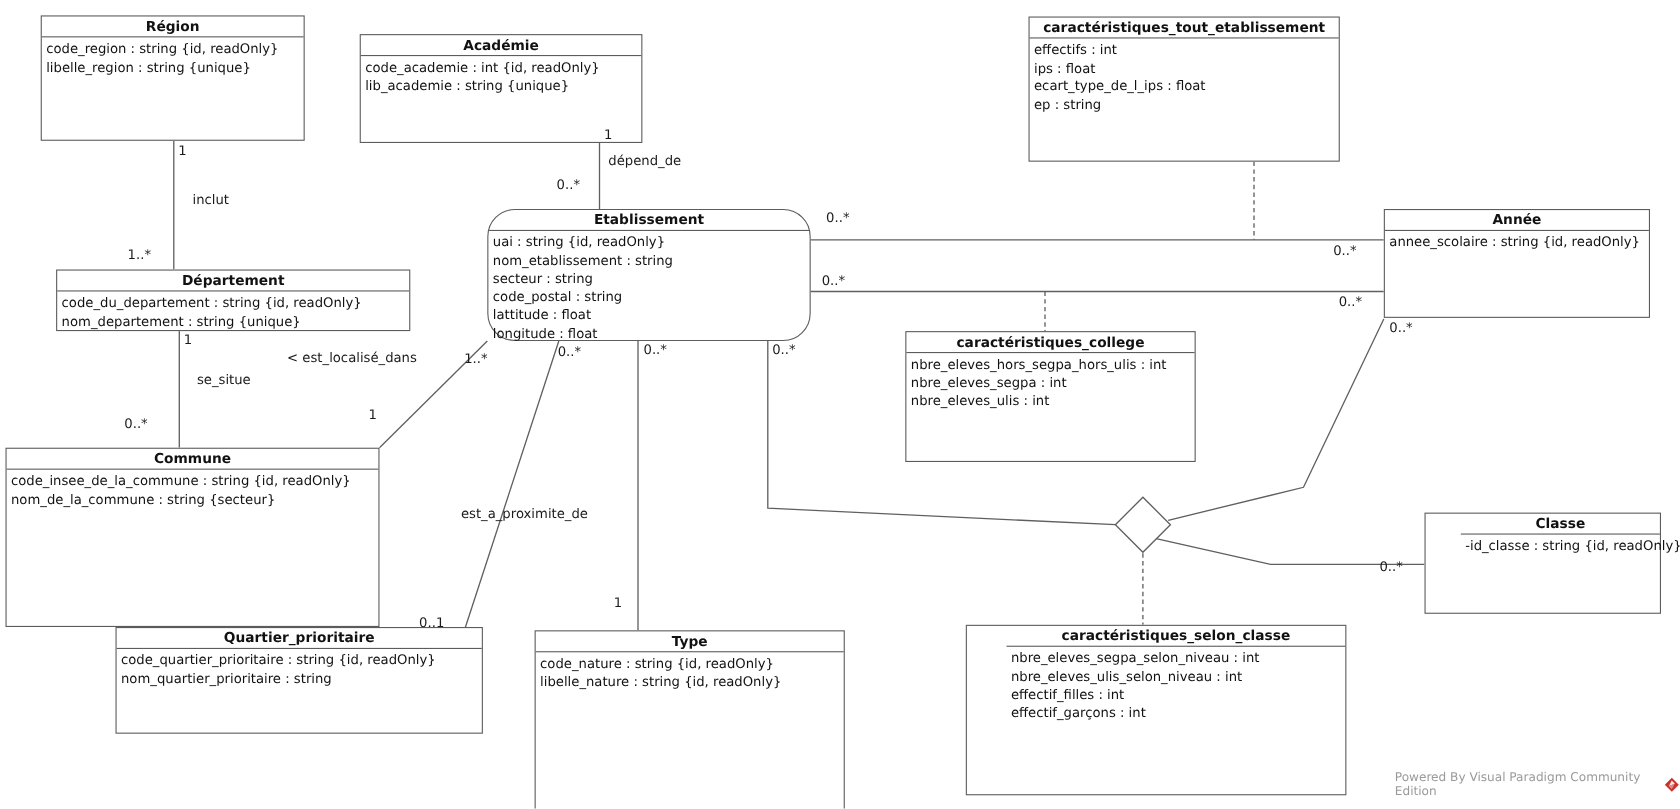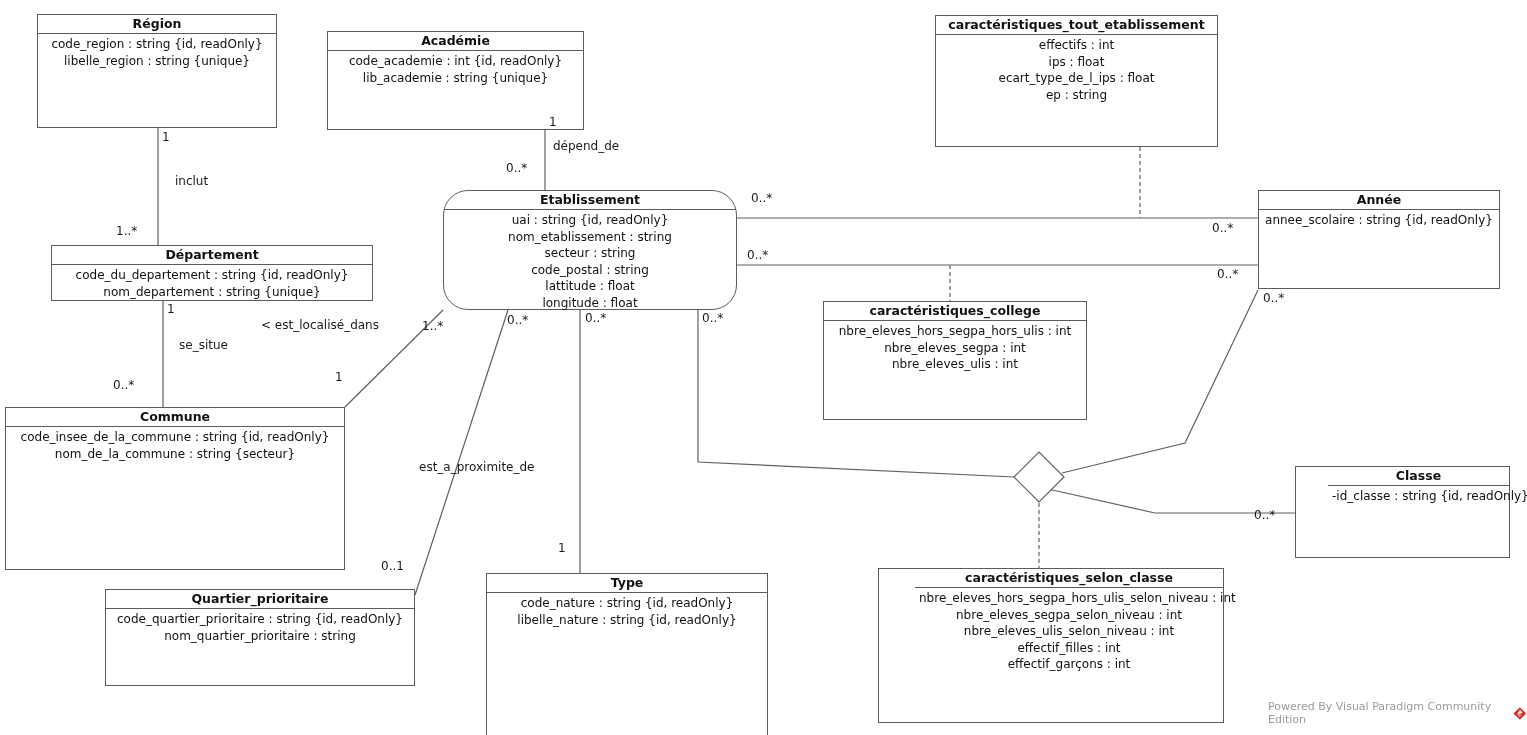--- a/index.html
+++ b/index.html
@@ -20,21 +20,21 @@
   }
   .class-box .hdr{
     font-weight:bold;
     font-size:12.5px;
     text-align:center;
     padding:1px 4px 2px 4px;
     border-bottom:1px solid #5c5c5c;
     white-space:nowrap;
     overflow:hidden;
   }
-  .class-box .attrs{padding:2px 4px;text-align:center;}
+  .class-box .attrs{padding:2px 4px;}
   .class-box .attr{
     font-size:12px;
     line-height:16.5px;
     white-space:nowrap;
   }
   .lbl{
     position:absolute;
     font-size:12px;
     white-space:nowrap;
     z-index:3;
@@ -150,40 +150,39 @@
   </div>
 
   <div class="class-box" style="left:5px;top:407px;width:340px;height:163px;">
     <div class="hdr">Commune</div>
     <div class="attrs">
       <div class="attr">code_insee_de_la_commune : string {id, readOnly}</div>
       <div class="attr">nom_de_la_commune : string {secteur}</div>
     </div>
   </div>
 
-  <div class="class-box" style="left:105px;top:589px;width:310px;height:97px;">
+  <div class="class-box" style="left:105px;top:570px;width:334px;height:97px;">
     <div class="hdr">Quartier_prioritaire</div>
     <div class="attrs">
       <div class="attr">code_quartier_prioritaire : string {id, readOnly}</div>
       <div class="attr">nom_quartier_prioritaire : string</div>
     </div>
   </div>
 
   <div class="class-box" style="left:486px;top:573px;width:282px;height:165px;">
     <div class="hdr">Type</div>
     <div class="attrs">
       <div class="attr">code_nature : string {id, readOnly}</div>
       <div class="attr">libelle_nature : string {id, readOnly}</div>
     </div>
   </div>
 
   <div class="class-box" style="left:878px;top:568px;width:346px;height:155px;padding-left:36px;">
     <div class="hdr">caractéristiques_selon_classe</div>
     <div class="attrs">
-      <div class="attr">nbre_eleves_hors_segpa_hors_ulis_selon_niveau : int</div>
       <div class="attr">nbre_eleves_segpa_selon_niveau : int</div>
       <div class="attr">nbre_eleves_ulis_selon_niveau : int</div>
       <div class="attr">effectif_filles : int</div>
       <div class="attr">effectif_garçons : int</div>
     </div>
   </div>
 
   <div class="class-box" style="left:1295px;top:466px;width:215px;height:92px;padding-left:32px;">
     <div class="hdr">Classe</div>
     <div class="attrs">

